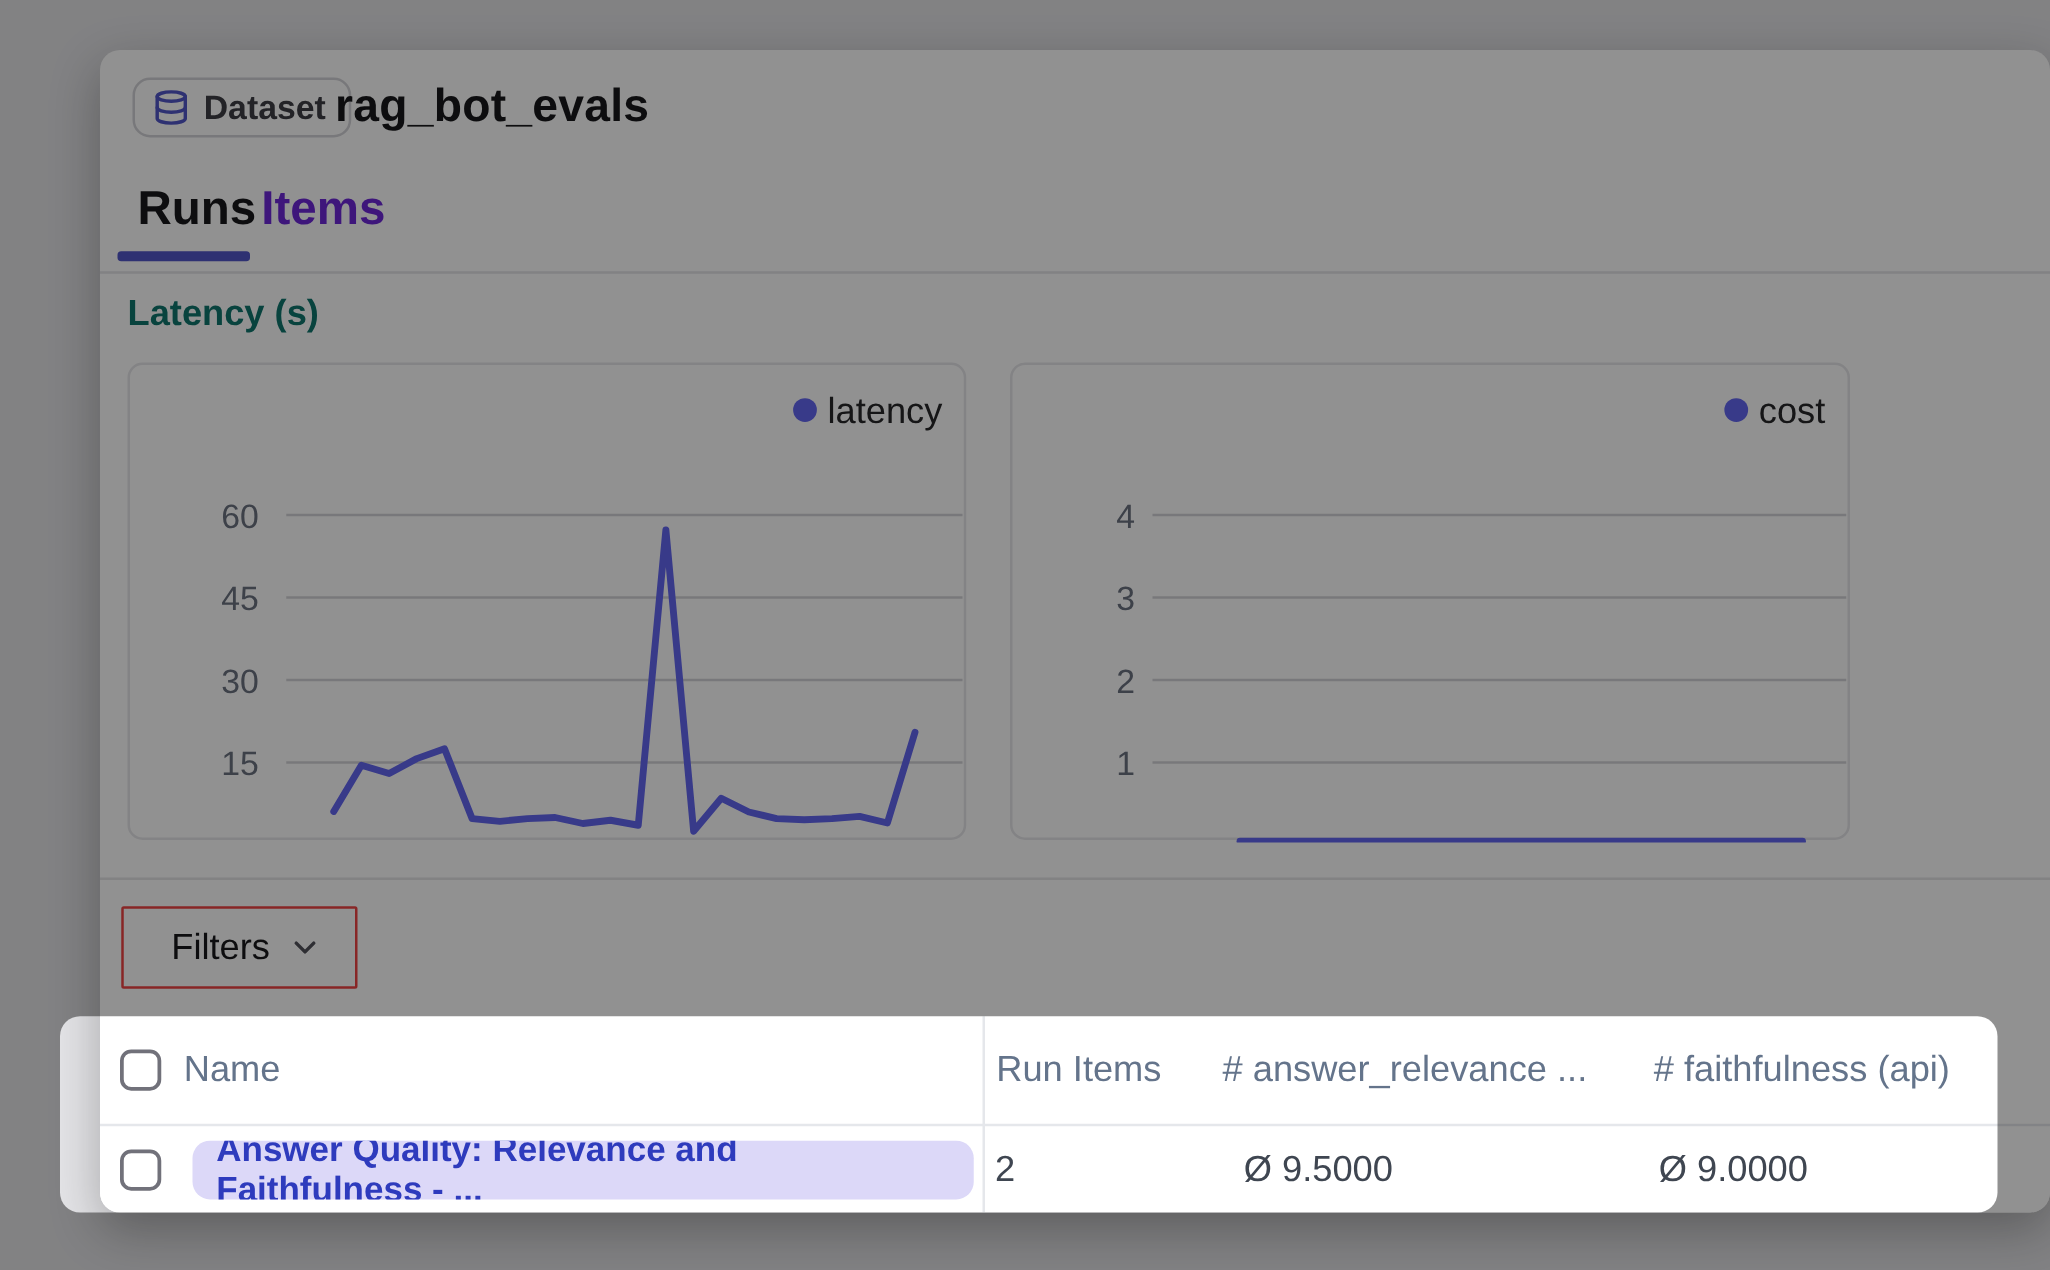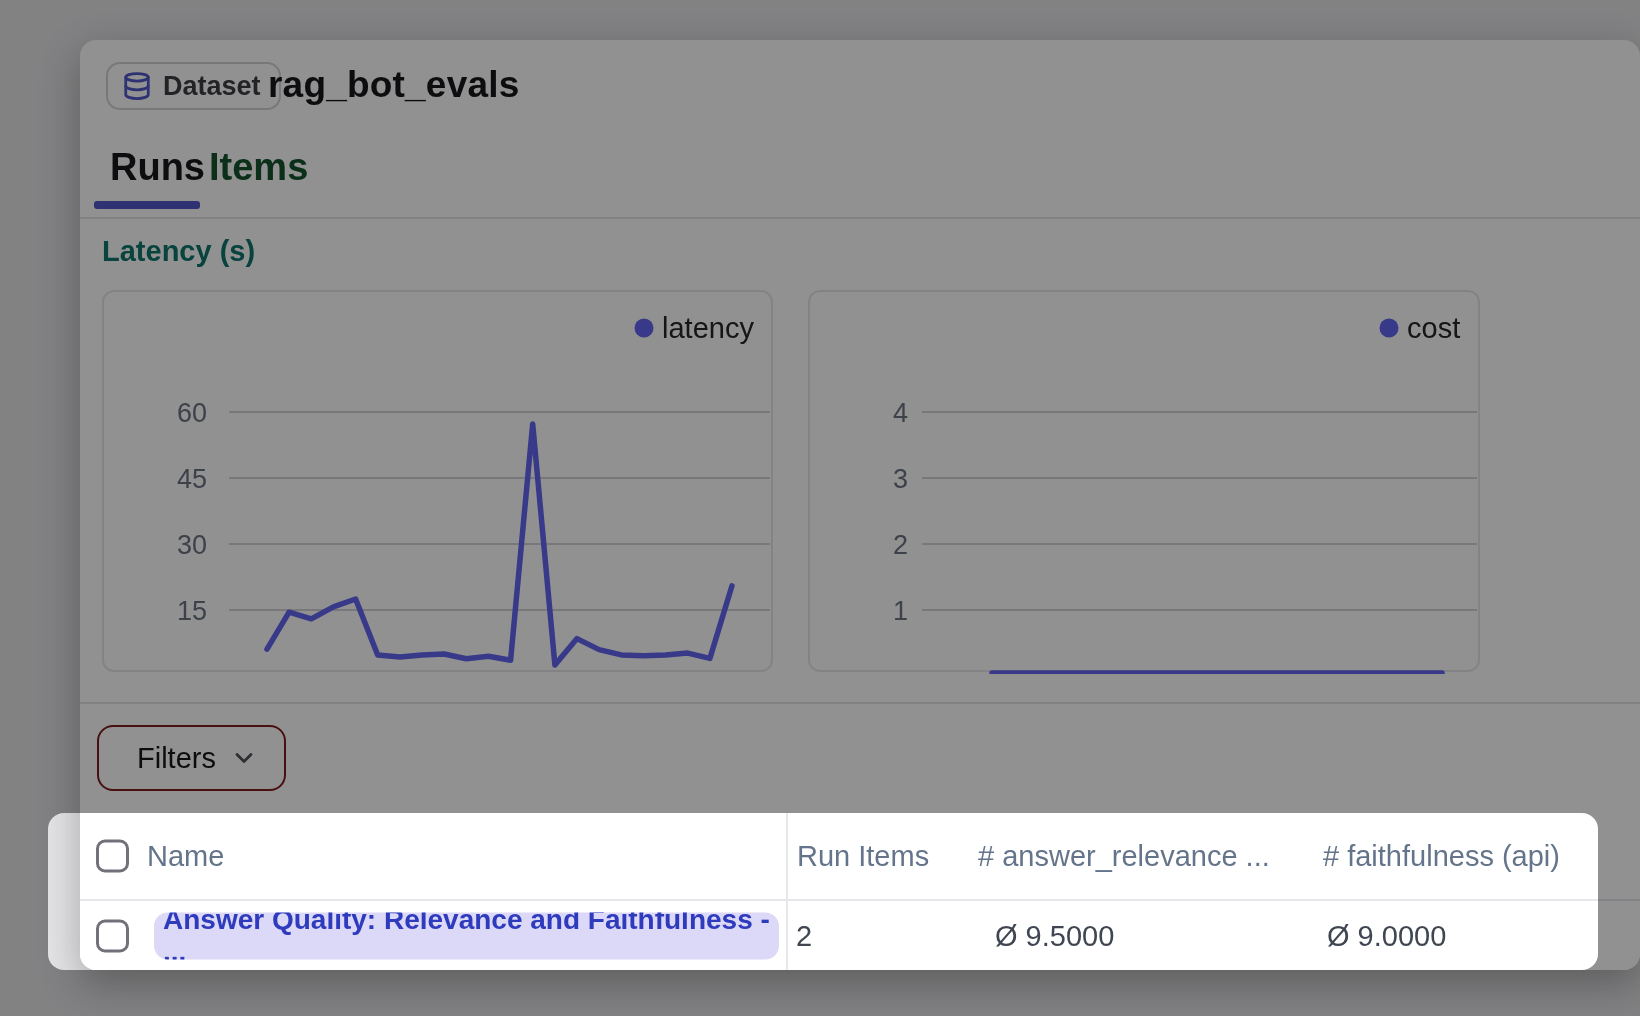--- a/index.html
+++ b/index.html
@@ -23,42 +23,42 @@
   }
   .badge-label { font-size:27px; font-weight:700; color:#3f3f46; }
   .page-title {
     position:absolute; left:188px; top:24px;
     font-size:37px; font-weight:700; color:#18181b; letter-spacing:0.2px;
   }
 
   
   .tab { position:absolute; top:106px; font-size:38px; font-weight:600; cursor:pointer; }
   .tab-runs  { left:30px;  color:#18181b; }
-  .tab-items { left:129px; color:#14532d; }
+  .tab-items { left:129px; color:#6d28d9; }
   .tab-underline { position:absolute; left:14px; top:161px; width:106px; height:8px; border-radius:3px; background:#5156c8; }
   .tabs-border { position:absolute; left:0; top:177px; width:1560px; height:2px; background:#e4e4e7; }
 
   
   .chart-title { position:absolute; top:195px; font-size:29px; font-weight:700; color:#0f766e; }
   .chart-title-left { left:22px; }
   .chart-title-right{ left:728px; }
   .chart-box {
     position:absolute; top:250px; height:382px;
     border:2px solid #e7e7ea; border-radius:12px; background:#ffffff;
   }
   .chart-box-left  { left:22px;  width:671px; }
   .chart-box-right { left:728px; width:672px; }
   .chart-box svg { display:block; }
 
   
   .filters-border { position:absolute; left:0; top:662px; width:1560px; height:2px; background:#e4e4e7; }
   .filters-button {
     position:absolute; left:17px; top:685px; height:66px;
     display:inline-flex; align-items:center; gap:14px; padding:0 26px 0 38px;
-    border:2px solid #7f1d1d; border-radius:16px; background:#ffffff; cursor:pointer;
+    border:2px solid #ef4444; border-radius:2px; background:#ffffff; cursor:pointer;
   }
   .filters-label { font-size:29px; font-weight:500; color:#18181b; }
 
   
   .table-section {
     position:absolute; left:0; top:773px; width:1560px; height:157px;
     background:#ffffff; border-radius:0 0 16px 16px;
   }
   .thead { position:absolute; left:0; top:0; width:1560px; height:86px; }
   .trow  { position:absolute; left:0; top:88px; width:1560px; height:69px; }
@@ -68,21 +68,21 @@
   .th { font-size:29px; font-weight:500; color:#64748b; }
   .td { font-size:29px; font-weight:400; color:#3f4651; }
   .checkbox {
     position:absolute; left:16px; top:50%; transform:translateY(-50%);
     width:33px; height:33px; border:3px solid #71717a; border-radius:9px;
     background:#ffffff; cursor:pointer;
   }
   .run-name-pill {
     position:absolute; left:74px; top:50%; transform:translateY(-50%);
     display:inline-flex; align-items:center; height:47px; max-width:625px;
-    padding:0 9px; border-radius:14px; background:#dcd8f8;
+    padding:0 19px; border-radius:14px; background:#dcd8f8;
     font-size:28px; font-weight:700; color:#2e3bbd;
     overflow:hidden; cursor:pointer;
   }
 
   
   .spotlight {
     position:absolute; left:48px; top:813px; width:1550px; height:157px;
     border-radius:16px; box-shadow:0 0 0 3000px rgba(0,0,0,0.43);
     pointer-events:none; z-index:50;
   }

